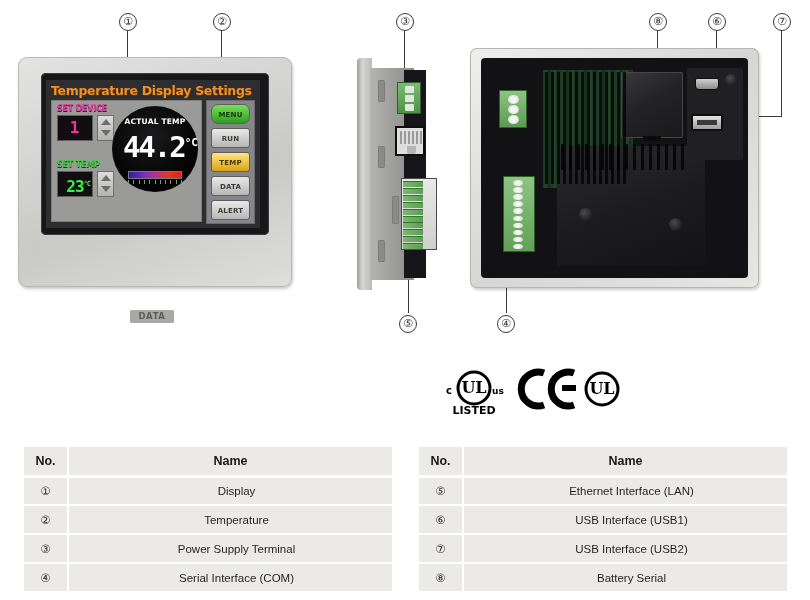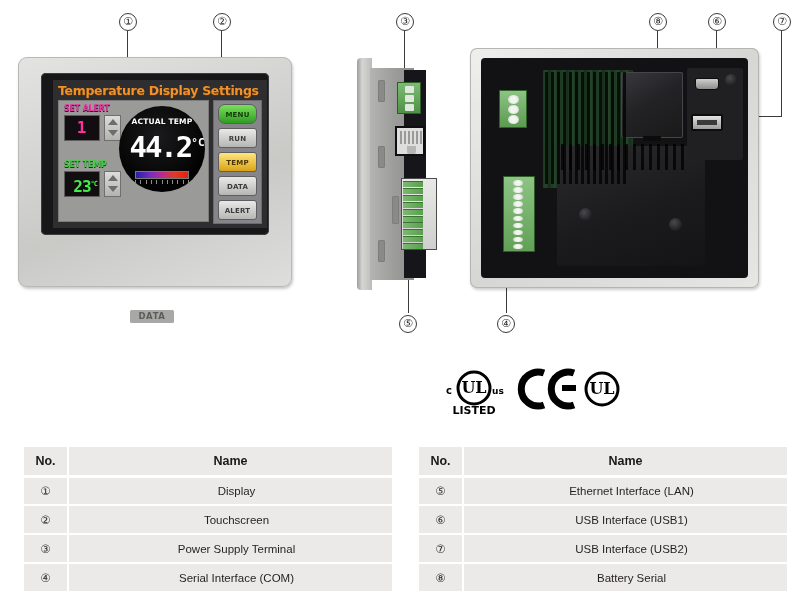--- a/index.html
+++ b/index.html
@@ -47,21 +47,21 @@
     box-shadow: 0 0 0 1px #b9b9b6 inset, 1px 2px 3px rgba(0,0,0,.22);
   }
   #front-bezel-black {
     left: 23px; top: 16px;
     width: 228px; height: 162px;
     background: #171719;
     border-radius: 5px;
     box-shadow: 0 0 0 1px #3d3d3f inset;
   }
   #front-screen {
-    left: 12px; top: 7px;
+    left: 5px; top: 7px;
     width: 214px; height: 148px;
     background: #2e2e30;
     overflow: hidden;
     text-decoration: underline;
   }
   #screen-title {
     left: 5px; top: 3px;
     width: 160px;
     font-size: 12.5px;
     font-weight: bold;
@@ -141,21 +141,21 @@
     text-align: center;
     font-size: 7.5px;
     font-weight: bold;
     color: #ffffff;
     font-family: "DejaVu Sans", sans-serif;
     letter-spacing: 0.2px;
   }
   #gauge-value {
     position: absolute;
     top: 21px; left: 0; right: 0;
-    text-align: center;
+    text-align: right;
     font-size: 29px;
     font-weight: bold;
     color: #ffffff;
     font-family: "DejaVu Sans Mono", monospace;
     letter-spacing: -2px;
     line-height: 32px;
     margin-left: 10px;
   }
   #gauge-unit {
     font-size: 11px;
@@ -456,21 +456,21 @@
 <div id="front-unit" class="abs">
 
   <div id="front-bezel-black" class="abs">
 
     <div id="front-screen" class="abs">
 
       <div id="screen-title" class="abs">Temperature Display Settings</div>
 
       <div id="screen-panel" class="abs">
 
-        <div id="lbl-set-device" class="fld-label">SET ALERT</div>
+        <div id="lbl-set-device" class="fld-label">SET DEVICE</div>
         <div id="lcd-device" class="lcd">
           <div id="val-device" class="lcd-val">1</div>
         </div>
         <div id="spin-device" class="spinner">
           <span class="arrow-up"></span>
           <span class="arrow-down"></span>
         </div>
 
         <div id="lbl-set-temp" class="fld-label">SET TEMP</div>
         <div id="lcd-temp" class="lcd">
@@ -656,21 +656,21 @@
       <th class="col-name" style="text-align:center; padding-left:0 !important;">Name</th>
     </tr>
   </thead>
   <tbody id="tbody-left">
       <tr>
         <td class="col-no">①</td>
         <td class="col-name">Display</td>
       </tr>
       <tr>
         <td class="col-no">②</td>
-        <td class="col-name">Touchscreen</td>
+        <td class="col-name">Temperature</td>
       </tr>
       <tr>
         <td class="col-no">③</td>
         <td class="col-name">Power Supply Terminal</td>
       </tr>
       <tr>
         <td class="col-no">④</td>
         <td class="col-name">Serial Interface (COM)</td>
       </tr>
     </tbody>

